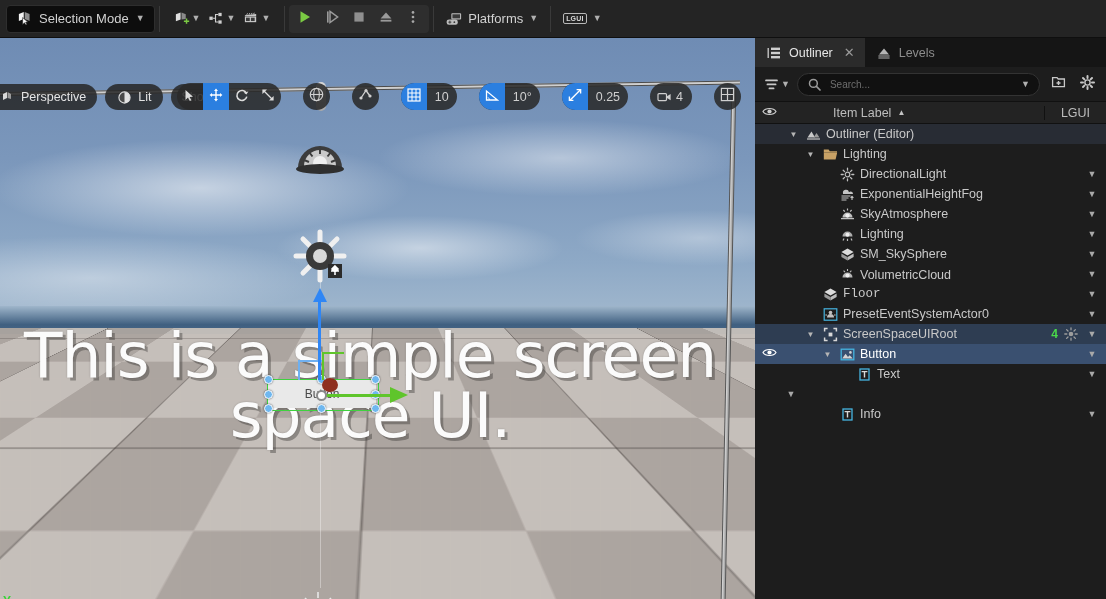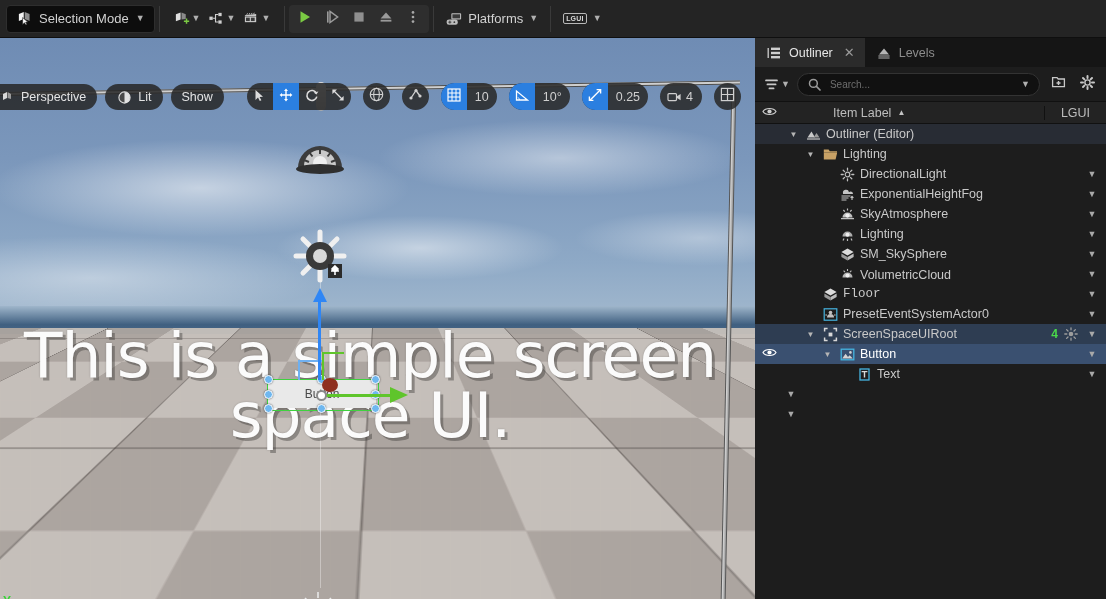--- a/index.html
+++ b/index.html
@@ -178,21 +178,21 @@
     display: flex; align-items: center; gap: 8px;
   }
   .vp-pill {
     display: flex; align-items: center; gap: 6px;
     height: 26px; padding: 0 11px; border-radius: 13px;
     background: rgba(38,38,38,.86); color: #e3e3e3; font-size: 12.5px;
     cursor: pointer; white-space: nowrap;
   }
   .vp-overlay-right {
     position: absolute; right: 14px; top: 45px;
-    display: flex; align-items: center; gap: 12px;
+    display: flex; align-items: center; gap: 22px;
   }
   .vp-cluster {
     display: flex; align-items: center;
     background: rgba(42,42,42,.88); border-radius: 14px; height: 27px; overflow: hidden;
   }
   .vp-tool {
     width: 26px; height: 27px; display: flex; align-items: center; justify-content: center;
     cursor: pointer; color: #cfcfcf;
   }
   .vp-tool.active { background: #2b7fe0; color: #fff; }
@@ -932,20 +932,30 @@
             </div>
           </div>
           <div class="row">
             <div class="row-eye"></div>
             <div class="row-right">
               <span class="row-chev">▼</span>
             </div>
           </div>
           <div class="row">
             <div class="row-eye"></div>
+            <div class="row-main" style="padding-left: 38px;">
+              <span class="tw"></span>
+              <span class="ic">
+                <svg width="15" height="15" viewBox="0 0 15 15">
+                  <rect x="3" y="2" width="9" height="11" fill="none" stroke="#46b4e0" stroke-width="1.3"></rect>
+                  <path d="M4.6 4.6 h5.8 M7.5 4.6 v6" stroke="#d8d8d8" stroke-width="1.4"></path>
+                </svg>
+              </span>
+              <span>Info</span>
+            </div>
             <div class="row-right">
               <span class="row-chev">▼</span>
             </div>
           </div>
         </div>
     </div>
   </div>
 </div>
 
 </body></html>

